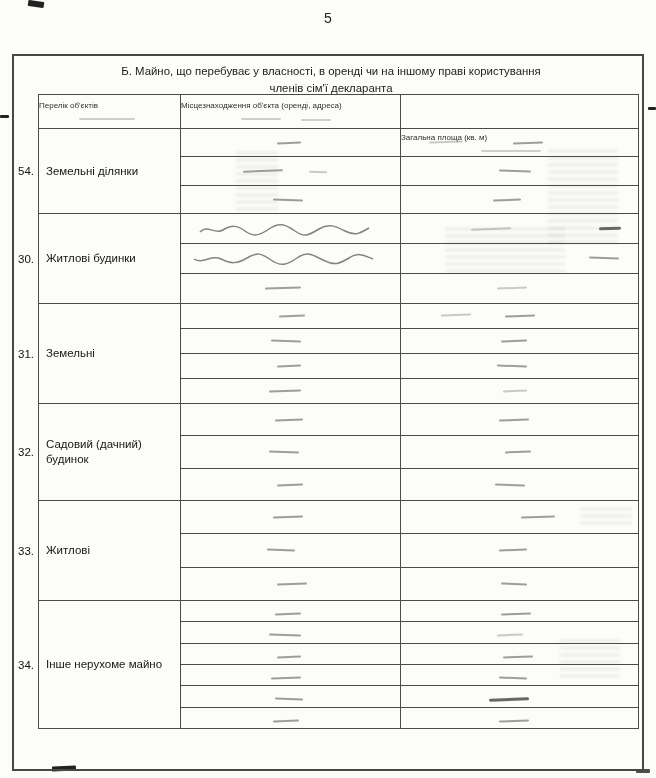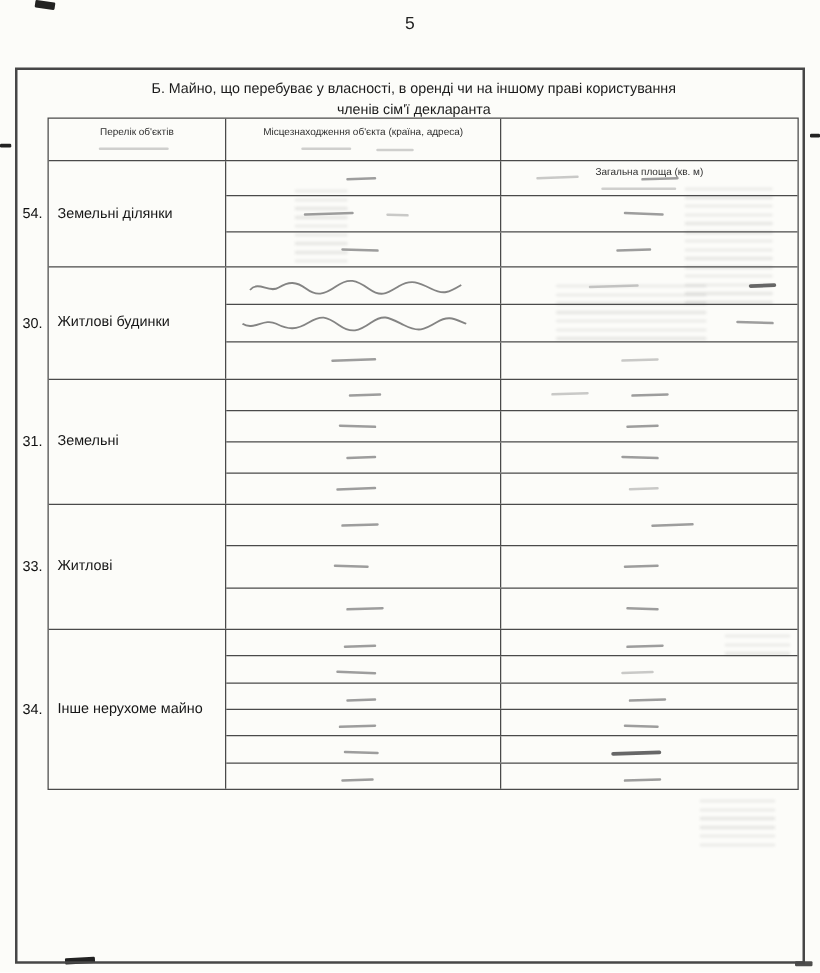--- a/index.html
+++ b/index.html
@@ -2,21 +2,21 @@
 <html><head>
 <meta charset="utf-8">
 <style>
   html,body{margin:0;padding:0;background:#ffffff;}
   .sheet{position:relative;width:656px;height:778px;background:#fcfcf9;font-family:"Liberation Sans",sans-serif;color:#1e1e1e;overflow:hidden;}
   .pagenum{position:absolute;top:10px;left:0;width:100%;text-align:center;font-size:14px;color:#222;}
   .frame{position:absolute;left:12px;top:54px;width:632px;height:717px;border:2px solid #474747;box-sizing:border-box;}
   .title{position:absolute;top:7px;left:30px;right:24px;text-align:center;font-size:11.4px;line-height:1.45;color:#1b1b1b;}
   .tbl{position:absolute;left:24px;top:38px;width:601px;border:1px solid #4a4a4a;box-sizing:border-box;}
   .hrow{display:flex;height:33px;font-size:8px;color:#2e2e2e;}
-  .hc{display:flex;align-items:flex-start;justify-content:center;padding-top:6px;position:relative;box-sizing:border-box;text-align:center;}
+  .hc{display:flex;align-items:flex-start;padding-top:6px;position:relative;box-sizing:border-box;text-align:center;}
   .h1{width:142px;border-right:1px solid #4a4a4a;}
   .h2{width:220px;border-right:1px solid #4a4a4a;}
   .h3{flex:1;margin-top:32px;}
   .mrow{display:flex;border-top:1px solid #4a4a4a;position:relative;box-sizing:border-box;}
   .rnum{position:absolute;left:-21px;top:50%;transform:translateY(-50%);font-size:11.5px;color:#111;width:20px;}
   .c1{width:142px;border-right:1px solid #4a4a4a;display:flex;align-items:center;padding:2px 4px 2px 7px;font-size:11.5px;box-sizing:border-box;color:#161616;line-height:1.3;}
   .sub{flex:1;display:flex;flex-direction:column;}
   .sline{flex:1;display:flex;border-top:1px solid #4a4a4a;box-sizing:border-box;}
   .sline:first-child{border-top:none;}
   .s2{width:220px;border-right:1px solid #4a4a4a;position:relative;box-sizing:border-box;}
@@ -57,21 +57,21 @@
     </div>
 
     <div class="tbl">
 
       <div class="hrow">
         <div class="hc h1">
           <span>Перелік об'єктів</span>
           <i class="hsm" style="left:40px;top:23px;width:56px;"></i>
         </div>
         <div class="hc h2">
-          <span>Місцезнаходження об'єкта (країна, адреса)</span>
+          <span>Місцезнаходження об'єкта (оренді, адреса)</span>
           <i class="hsm" style="left:60px;top:23px;width:40px;"></i>
           <i class="hsm" style="left:120px;top:24px;width:30px;"></i>
         </div>
         <div class="hc h3">
           <span>Загальна площа (кв. м)</span>
           <i class="hsm" style="left:80px;top:23px;width:60px;"></i>
         </div>
       </div>
 
       <div class="mrow" style="height:85px">
@@ -182,20 +182,52 @@
             <div class="s2">
                 <i class="mark" style="left:88px;top:11px;width:32px;"></i>
               </div>
             <div class="s3">
                 <i class="mark lite" style="left:102px;top:11px;width:24px;"></i>
               </div>
           </div>
         </div>
       </div>
 
+      <div class="mrow" style="height:97px">
+        <div class="rnum">32.</div>
+        <div class="c1">
+            <span>Садовий (дачний) будинок</span>
+          </div>
+        <div class="sub">
+          <div class="sline">
+            <div class="s2">
+                <i class="mark" style="left:94px;top:15px;width:28px;"></i>
+              </div>
+            <div class="s3">
+                <i class="mark" style="left:98px;top:15px;width:30px;"></i>
+              </div>
+          </div>
+          <div class="sline">
+            <div class="s2">
+                <i class="mark r" style="left:88px;top:15px;width:30px;"></i>
+              </div>
+            <div class="s3">
+                <i class="mark" style="left:104px;top:15px;width:26px;"></i>
+              </div>
+          </div>
+          <div class="sline">
+            <div class="s2">
+                <i class="mark" style="left:96px;top:15px;width:26px;"></i>
+              </div>
+            <div class="s3">
+                <i class="mark r" style="left:94px;top:15px;width:30px;"></i>
+              </div>
+          </div>
+        </div>
+      </div>
 
       <div class="mrow" style="height:100px">
         <div class="rnum">33.</div>
         <div class="c1">
             <span>Житлові</span>
           </div>
         <div class="sub">
           <div class="sline">
             <div class="s2">
                 <i class="mark" style="left:92px;top:15px;width:30px;"></i>

